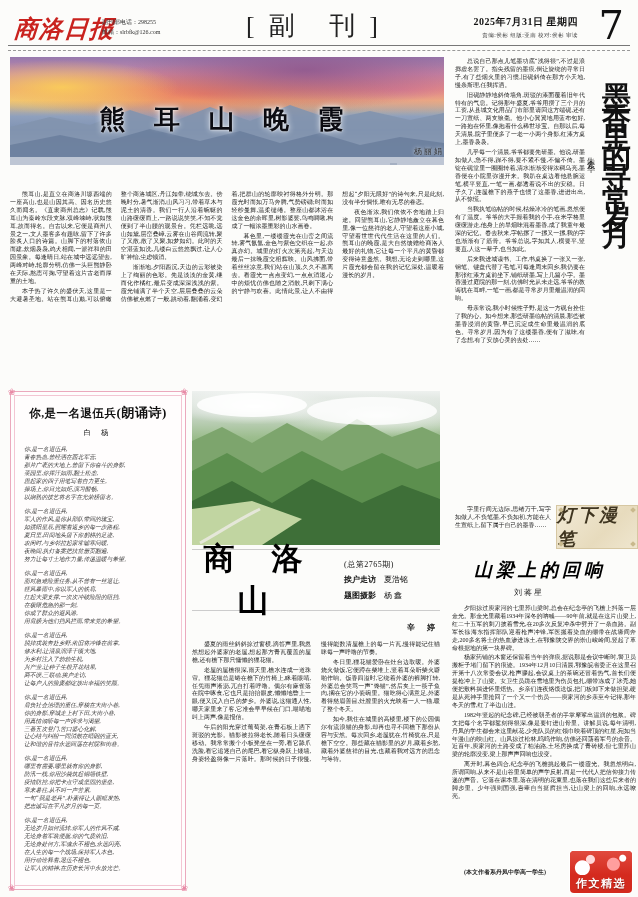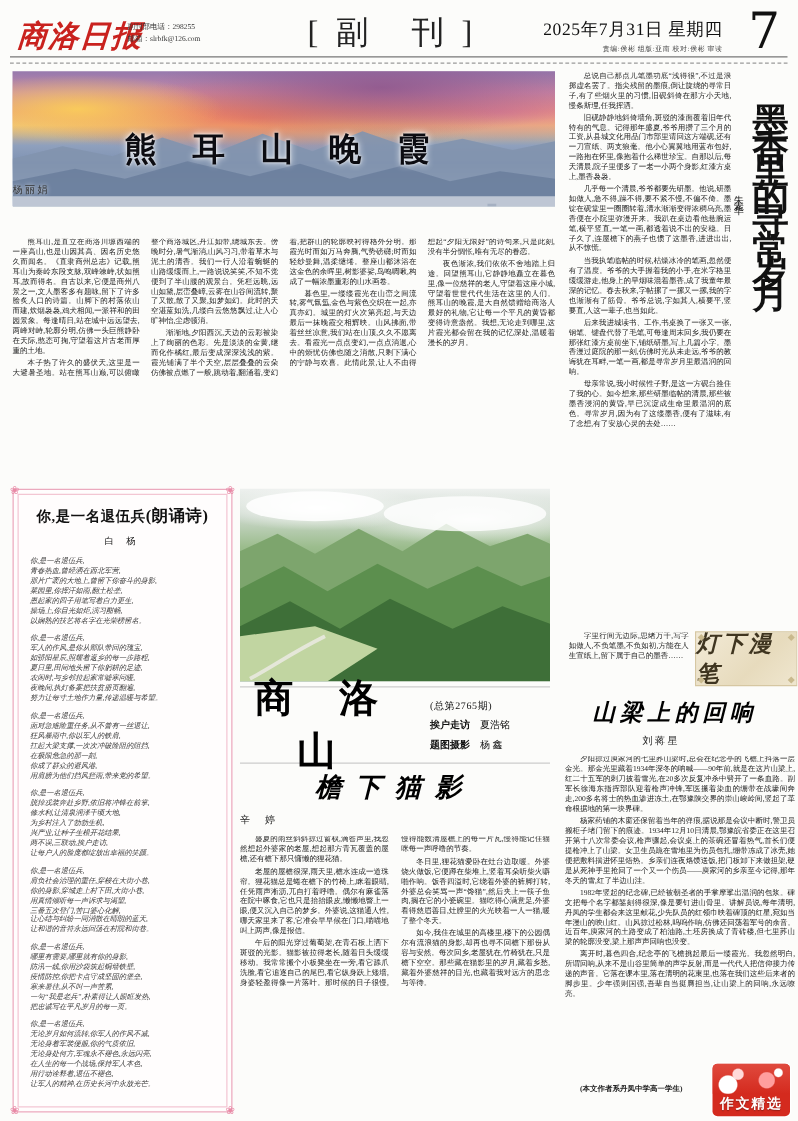--- a/index.html
+++ b/index.html
@@ -9,21 +9,21 @@
     font-family:"Liberation Serif","DejaVu Serif",serif;
   }
   .abs{position:absolute;}
   
   .masthead{left:14px;top:13px;font-size:24px;font-weight:900;color:#c9221e;
     font-style:italic;letter-spacing:1px;transform:skewX(-4deg);}
   .contact{left:102px;top:17px;font-size:6px;color:#333;line-height:1.7;}
   .section-title{left:0;right:0;top:8px;text-align:center;font-size:26px;color:#222;
     letter-spacing:14px;font-weight:500;}
   .dateblock{right:60px;top:15px;text-align:right;}
-  .date{font-size:14px;font-weight:400;color:#111;letter-spacing:.5px;text-align:right;}
+  .date{font-size:10px;font-weight:700;color:#111;letter-spacing:.5px;text-align:right;}
   .credits{font-size:5.5px;color:#444;margin-top:3px;letter-spacing:.5px;}
   .pagenum{right:14px;top:2px;font-size:40px;font-weight:400;color:#111;
     font-family:"DejaVu Serif",serif;}
   .rule-solid{left:8px;right:8px;top:45px;border-top:1px solid #777;}
   .rule-dash{left:8px;right:8px;top:50px;border-top:1px dashed #999;}
   
   .bodytext{font-size:6px;line-height:1.32;text-align:justify;color:#222;
     font-family:"Liberation Serif",serif;}
   .bodytext p{margin:0 0 2px;text-indent:2em;}
   .cols-4{column-count:4;column-gap:9px;}
@@ -33,21 +33,21 @@
     background:
       radial-gradient(ellipse 180px 42px at 12% 28%,rgba(250,205,90,.95),rgba(250,205,90,0) 65%),
       radial-gradient(ellipse 260px 55px at 68% 12%,rgba(140,85,140,.85),rgba(140,85,140,0) 70%),
       radial-gradient(ellipse 300px 45px at 45% 34%,rgba(235,110,90,.75),rgba(235,110,90,0) 65%),
       radial-gradient(ellipse 200px 35px at 90% 30%,rgba(225,120,150,.7),rgba(225,120,150,0) 70%),
       linear-gradient(180deg,#9679ad 0%,#c88ba8 16%,#e69a7d 30%,#eec07a 40%,#8fa0bd 55%,#7e92b2 68%,#aebfd2 84%,#e3e9f0 100%);}
   .photo-sunset svg{position:absolute;left:0;top:0;}
   .sunset-title{position:absolute;left:0;right:0;bottom:28px;text-align:center;
     font-size:26px;font-weight:900;letter-spacing:11px;color:#0c0c12;
     text-shadow:0 0 6px rgba(255,255,255,.95),0 0 2px rgba(255,255,255,.9);}
-  .sunset-author{position:absolute;left:0;right:0;bottom:8px;text-align:left;
+  .sunset-author{position:absolute;left:0;right:0;bottom:8px;text-align:right;
     font-size:8px;color:#333;letter-spacing:2px;
     text-shadow:0 0 4px rgba(255,255,255,.9);margin-top:12px;}
   .sunset-text{left:10px;top:191px;width:434px;height:194px;overflow:hidden;}
   
   .vert{writing-mode:vertical-rl;text-orientation:upright;}
   .ink-text-a{left:455px;top:58px;width:130px;height:444px;overflow:hidden;}
   .ink-author{left:584px;top:150px;height:80px;font-size:8px;color:#222;
     letter-spacing:4px;}
   .ink-title{left:597px;top:60px;height:440px;font-size:29px;font-weight:900;
     color:#111;letter-spacing:20px;font-family:"DejaVu Serif",serif;}
@@ -89,21 +89,21 @@
     display:flex;align-items:center;box-sizing:border-box;gap:27px;}
   .feature-title{flex:1;text-align:center;font-size:31px;font-weight:900;
     letter-spacing:13px;color:#000;font-family:"DejaVu Serif",serif;padding-left:10px;}
   .feature-meta{width:96px;font-size:8px;color:#111;line-height:1.9;}
   .feature-meta .issue{letter-spacing:.5px;}
   .feature-meta b{font-weight:700;}
   
   .cat{left:192px;top:616px;width:248px;height:274px;}
   .cat-title{text-align:center;font-size:21px;font-weight:900;letter-spacing:11px;
     color:#000;font-style:italic;font-family:"DejaVu Serif",serif;}
-  .cat-author{text-align:left;font-size:8px;margin:6px 0 8px;letter-spacing:5px;color:#222;}
+  .cat-author{text-align:right;font-size:8px;margin:6px 0 8px;letter-spacing:5px;color:#222;font-weight:bold;}
   .cat-text{height:212px;overflow:hidden;}
   
   .ridge{left:452px;top:558px;width:184px;height:332px;}
   .ridge-title{text-align:right;font-size:18px;font-weight:900;font-style:italic;
     letter-spacing:4px;color:#000;padding-right:30px;font-family:"DejaVu Serif",serif;}
   .ridge-author{text-align:center;font-size:8px;margin:5px 0 7px;letter-spacing:2px;
     padding-right:30px;color:#222;}
   .ridge-text{height:258px;overflow:hidden;}
   .ridge-endnote{font-weight:900;text-indent:2em;}
   
@@ -271,21 +271,20 @@
 <div class="abs feature">
   <div class="feature-title">商 洛 山</div>
   <div class="feature-meta">
     <div class="issue">(总第2765期)</div>
     <div><b>挨户走访</b>　<span>夏浩铭</span></div>
     <div><b>题图摄影</b>　<span>杨  鑫</span></div>
   </div>
 </div>
 
 <div class="abs cat">
-  <div class="cat-title">檐下猫影</div>
   <div class="cat-author">辛 婷</div>
   <div class="cat-text bodytext cols-2">
       <p>盛夏的雨丝斜斜掠过窗棂,滴答声里,我忽然想起外婆家的老屋,想起那方青瓦覆盖的屋檐,还有檐下那只慵懒的狸花猫。</p>
       <p>老屋的屋檐很深,雨天里,檐水连成一道珠帘。狸花猫总是蜷在檐下的竹椅上,眯着眼睛,任凭雨声淅沥,兀自打着呼噜。偶尔有麻雀落在院中啄食,它也只是抬抬眼皮,懒懒地瞥上一眼,便又沉入自己的梦乡。外婆说,这猫通人性,哪天家里来了客,它准会早早候在门口,喵喵地叫上两声,像是报信。</p>
       <p>午后的阳光穿过葡萄架,在青石板上洒下斑驳的光影。猫影被拉得老长,随着日头缓缓移动。我常常搬个小板凳坐在一旁,看它舔爪洗脸,看它追逐自己的尾巴,看它纵身跃上矮墙,身姿轻盈得像一片落叶。那时候的日子很慢,慢得能数清屋檐上的每一片瓦,慢得能记住猫咪每一声呼噜的节奏。</p>
       <p>冬日里,狸花猫爱卧在灶台边取暖。外婆烧火做饭,它便蹲在柴堆上,竖着耳朵听柴火噼啪作响。饭香四溢时,它绕着外婆的裤脚打转,外婆总会笑骂一声“馋猫”,然后夹上一筷子鱼肉,搁在它的小瓷碗里。猫吃得心满意足,外婆看得慈眉善目,灶膛里的火光映着一人一猫,暖了整个冬天。</p>
       <p>如今,我住在城里的高楼里,楼下的公园偶尔有流浪猫的身影,却再也寻不回檐下那份从容与安然。每次回乡,老屋犹在,竹椅犹在,只是檐下空空。那些藏在猫影里的岁月,藏着乡愁,藏着外婆慈祥的目光,也藏着我对远方的思念与等待。</p>
     </div>
 </div>
 

